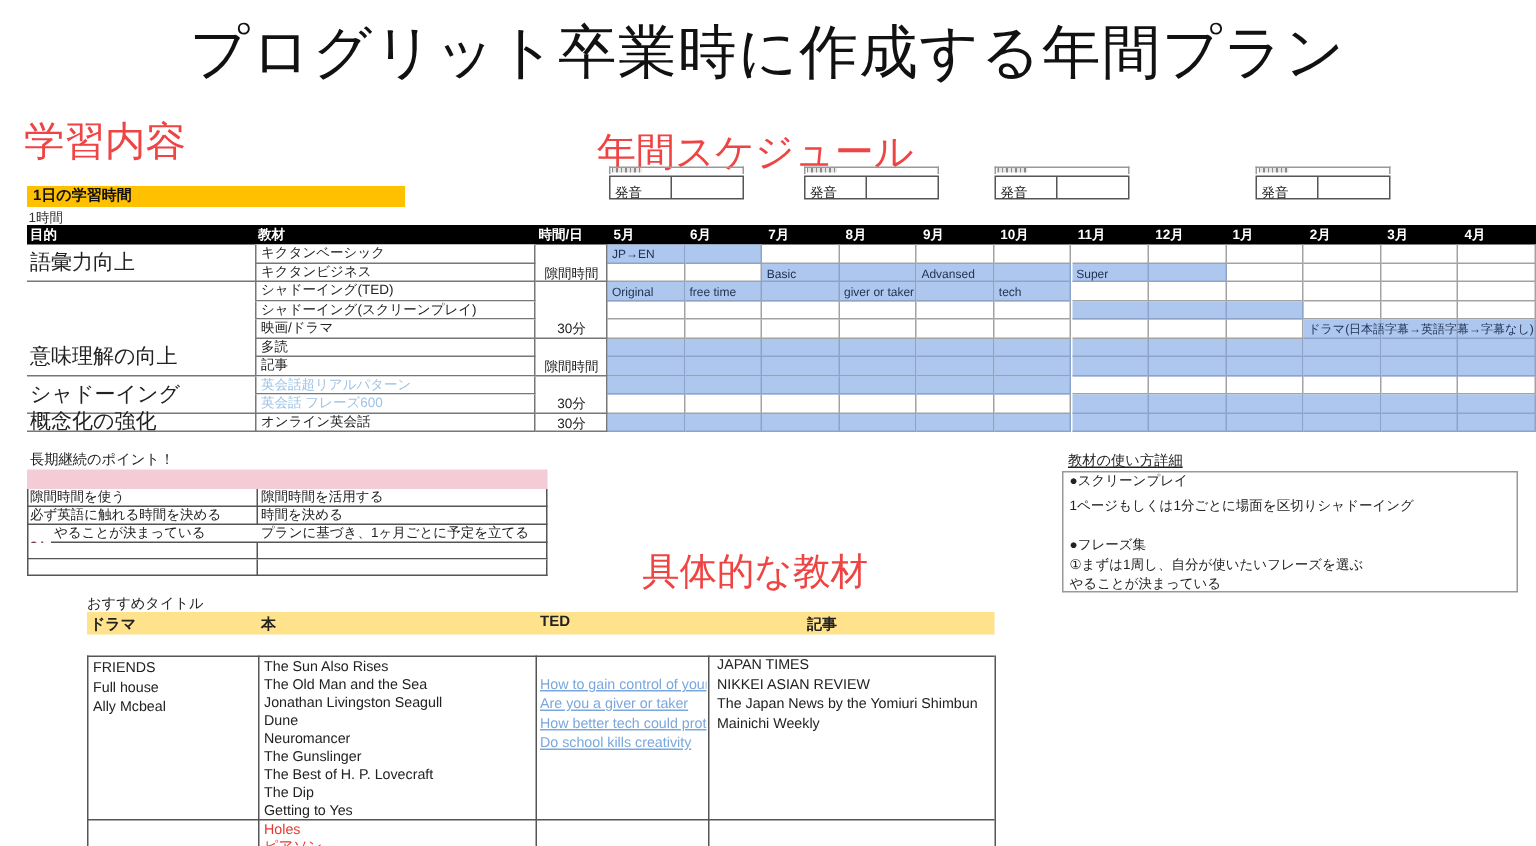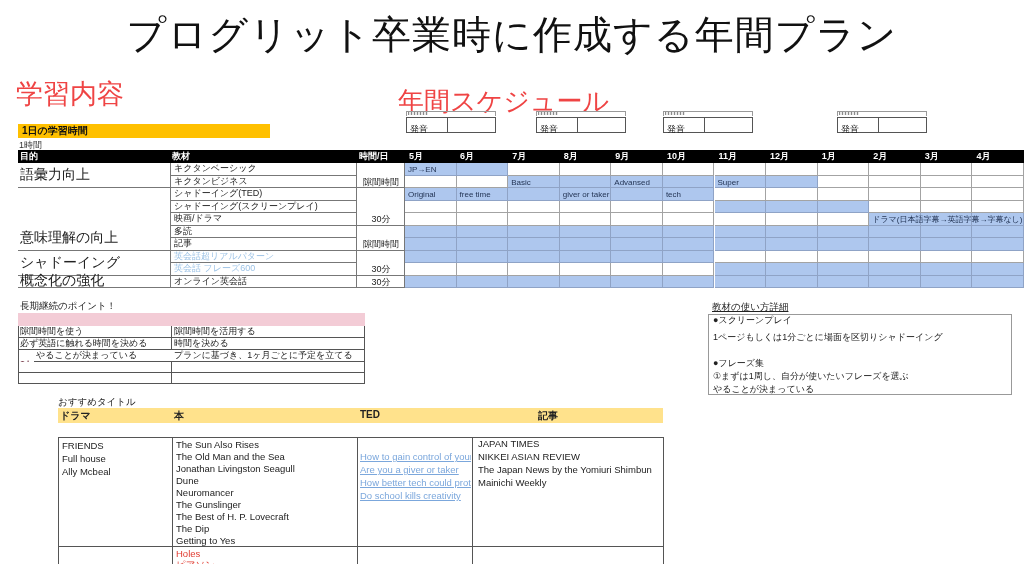--- a/index.html
+++ b/index.html
@@ -71,20 +71,21 @@
 </style>
 </head>
 <body>
 
 <div class="page">
 
   <div class="slide-title">プログリット卒業時に作成する年間プラン</div>
 
   <div class="red-label" id="lbl-learning">学習内容</div>
   <div class="red-label" id="lbl-schedule">年間スケジュール</div>
+  <div class="red-label" id="lbl-materials">具体的な教材</div>
 
   <div class="daily-bar">1日の学習時間</div>
   <div class="daily-value">1時間</div>
 
   <div id="pron-boxes">
       <div class="bracket" style="left:406px">
         <i class="smudge"></i>
       </div>
       <div class="pron-box" style="left:406px"><span class="pron-label">発音</span><i class="pron-div"></i></div>
       <div class="bracket" style="left:536px">

